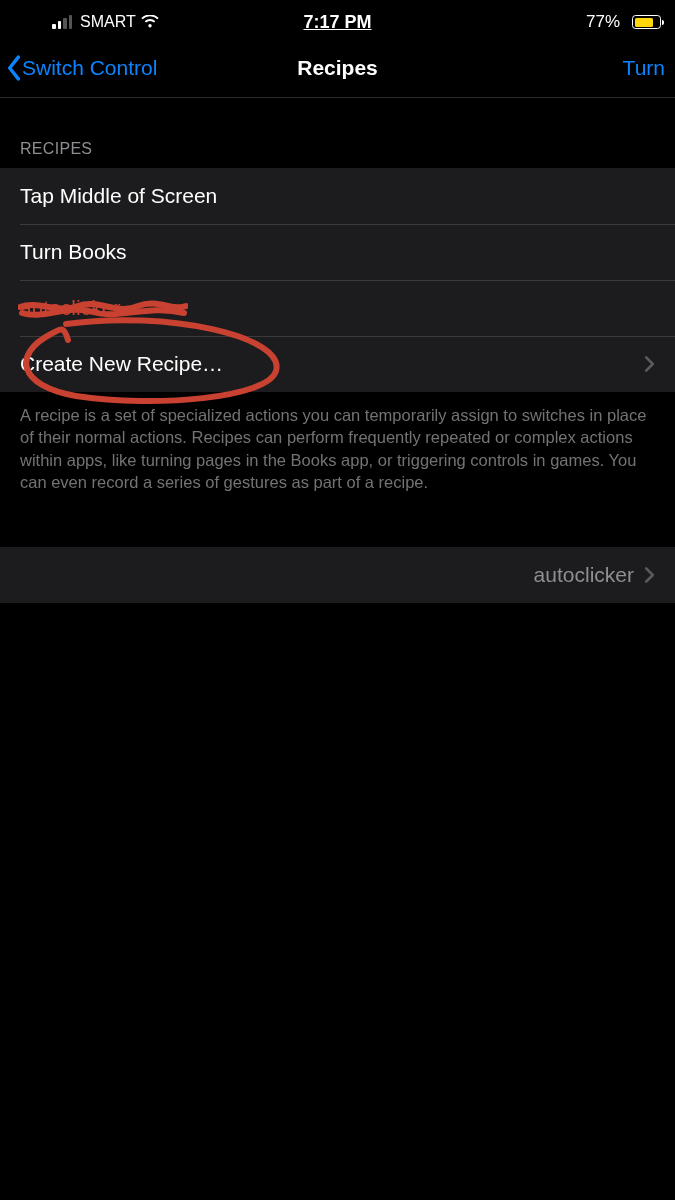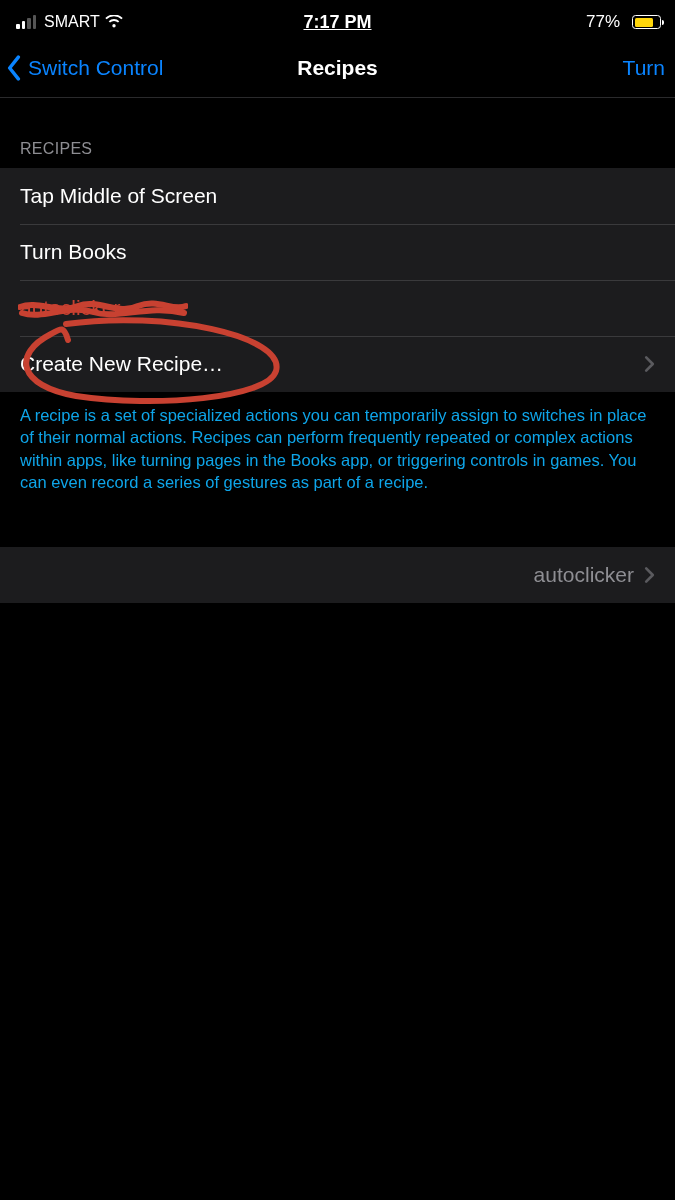--- a/index.html
+++ b/index.html
@@ -20,20 +20,21 @@
 
     
     .status-bar {
       height: 44px;
       display: flex;
       align-items: center;
       justify-content: space-between;
       padding: 0 14px 0 16px;
       font-size: 17px;
       font-weight: 600;
+      margin-left: 36px;
     }
     .status-left {
       display: flex;
       align-items: center;
       gap: 4px;
     }
     .signal-bars {
       display: flex;
       align-items: flex-end;
       gap: 2px;
@@ -104,21 +105,21 @@
       align-items: center;
       padding: 0 10px 6px 6px;
       position: relative;
       border-bottom: 0.5px solid #2a2a2c;
     }
     .back-group {
       display: flex;
       align-items: center;
       color: #0a84ff;
       font-size: 21px;
-      gap: 6px;
+      gap: 0;
     }
     .back-chevron svg { display:block }
     .nav-title {
       position: absolute;
       left: 50%;
       transform: translateX(-50%);
       font-size: 21px;
       font-weight: 600;
     }
     .edit-btn {
@@ -159,21 +160,21 @@
       margin-left: auto;
       color: #8e8e93;
       font-size: 21px;
       margin-right: 10px;
     }
     .chevron {
       color: #5a5a5e;
     }
     .chevron svg { display:block }
     .footer-text {
-      color: #0ea5e9;
+      color: #737373;
       font-size: 16.5px;
       line-height: 1.35;
       padding: 12px 20px 30px 20px;
     }
 
     .gap { height: 24px; }
 
     
     .redact {
       position: relative;

